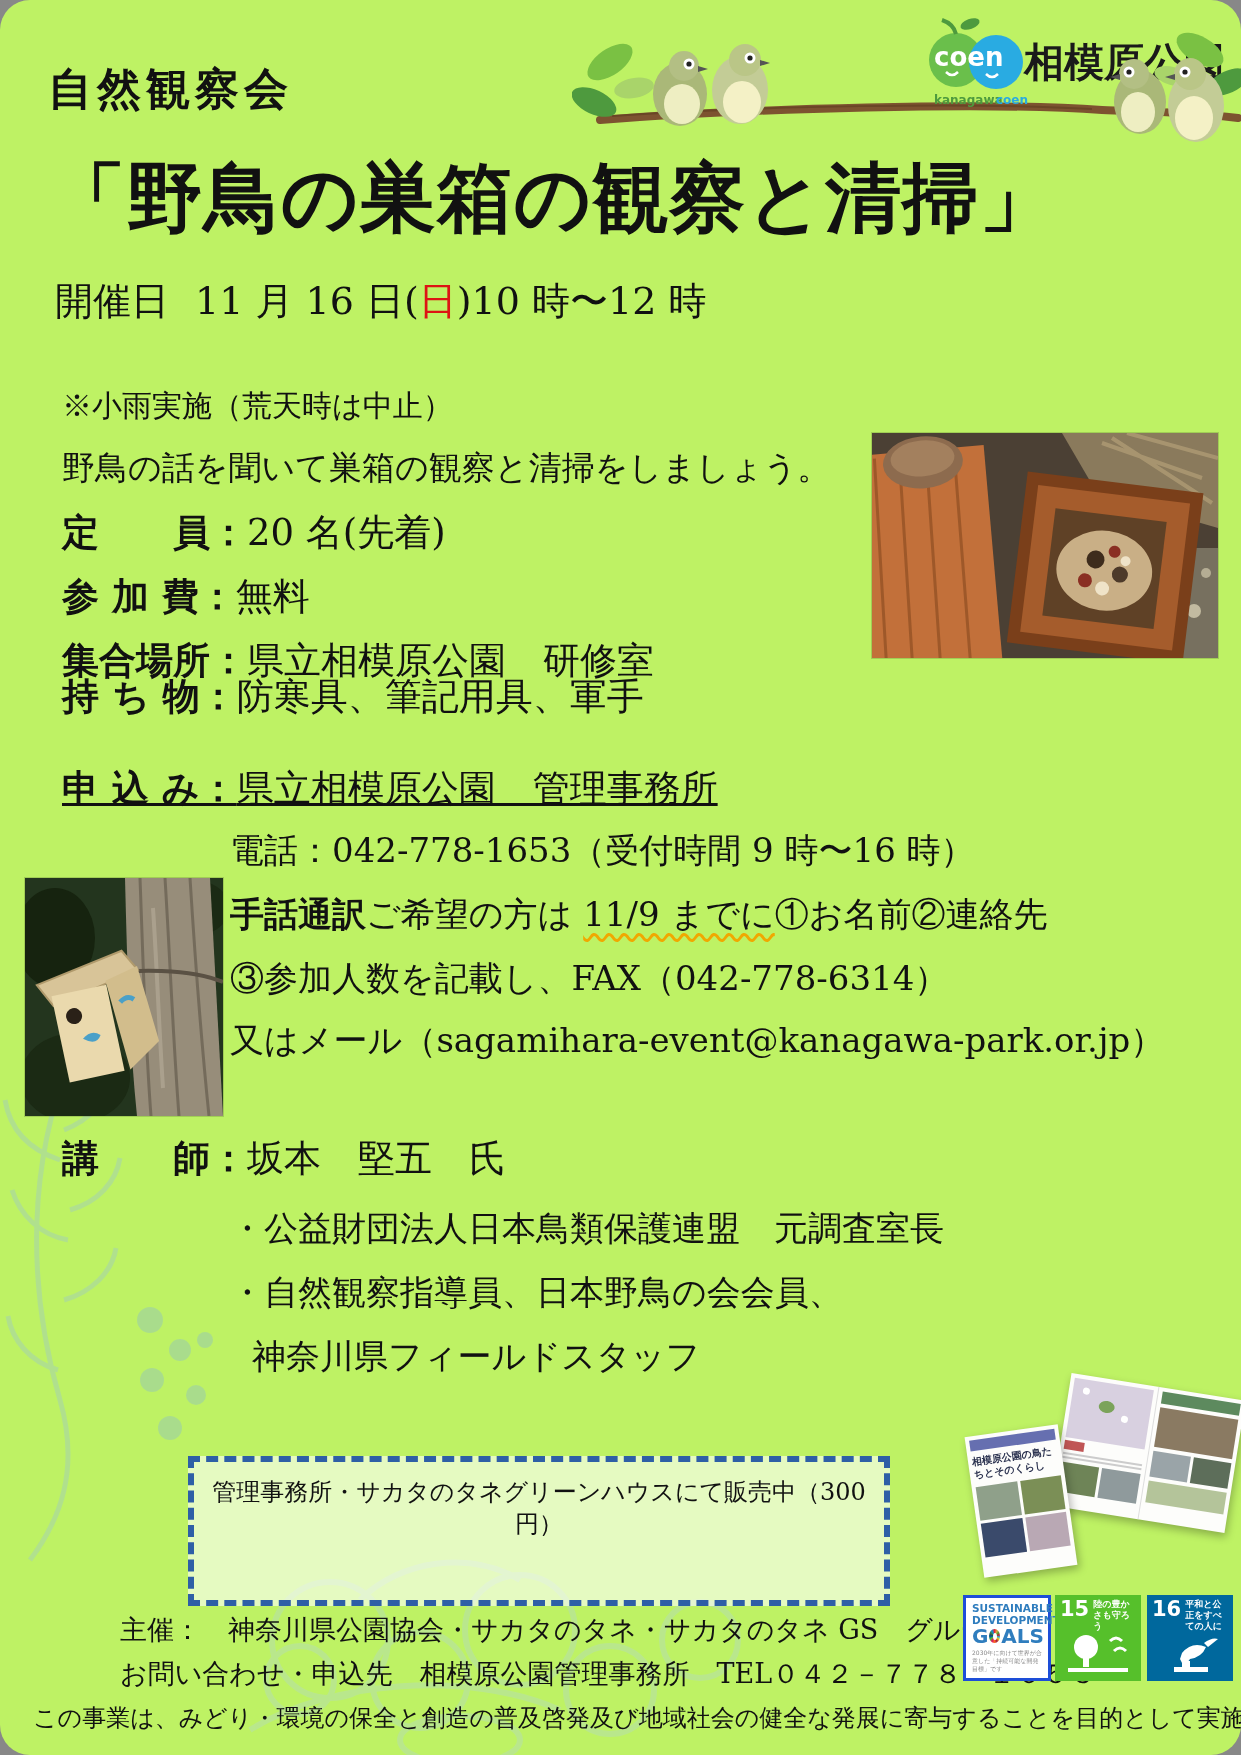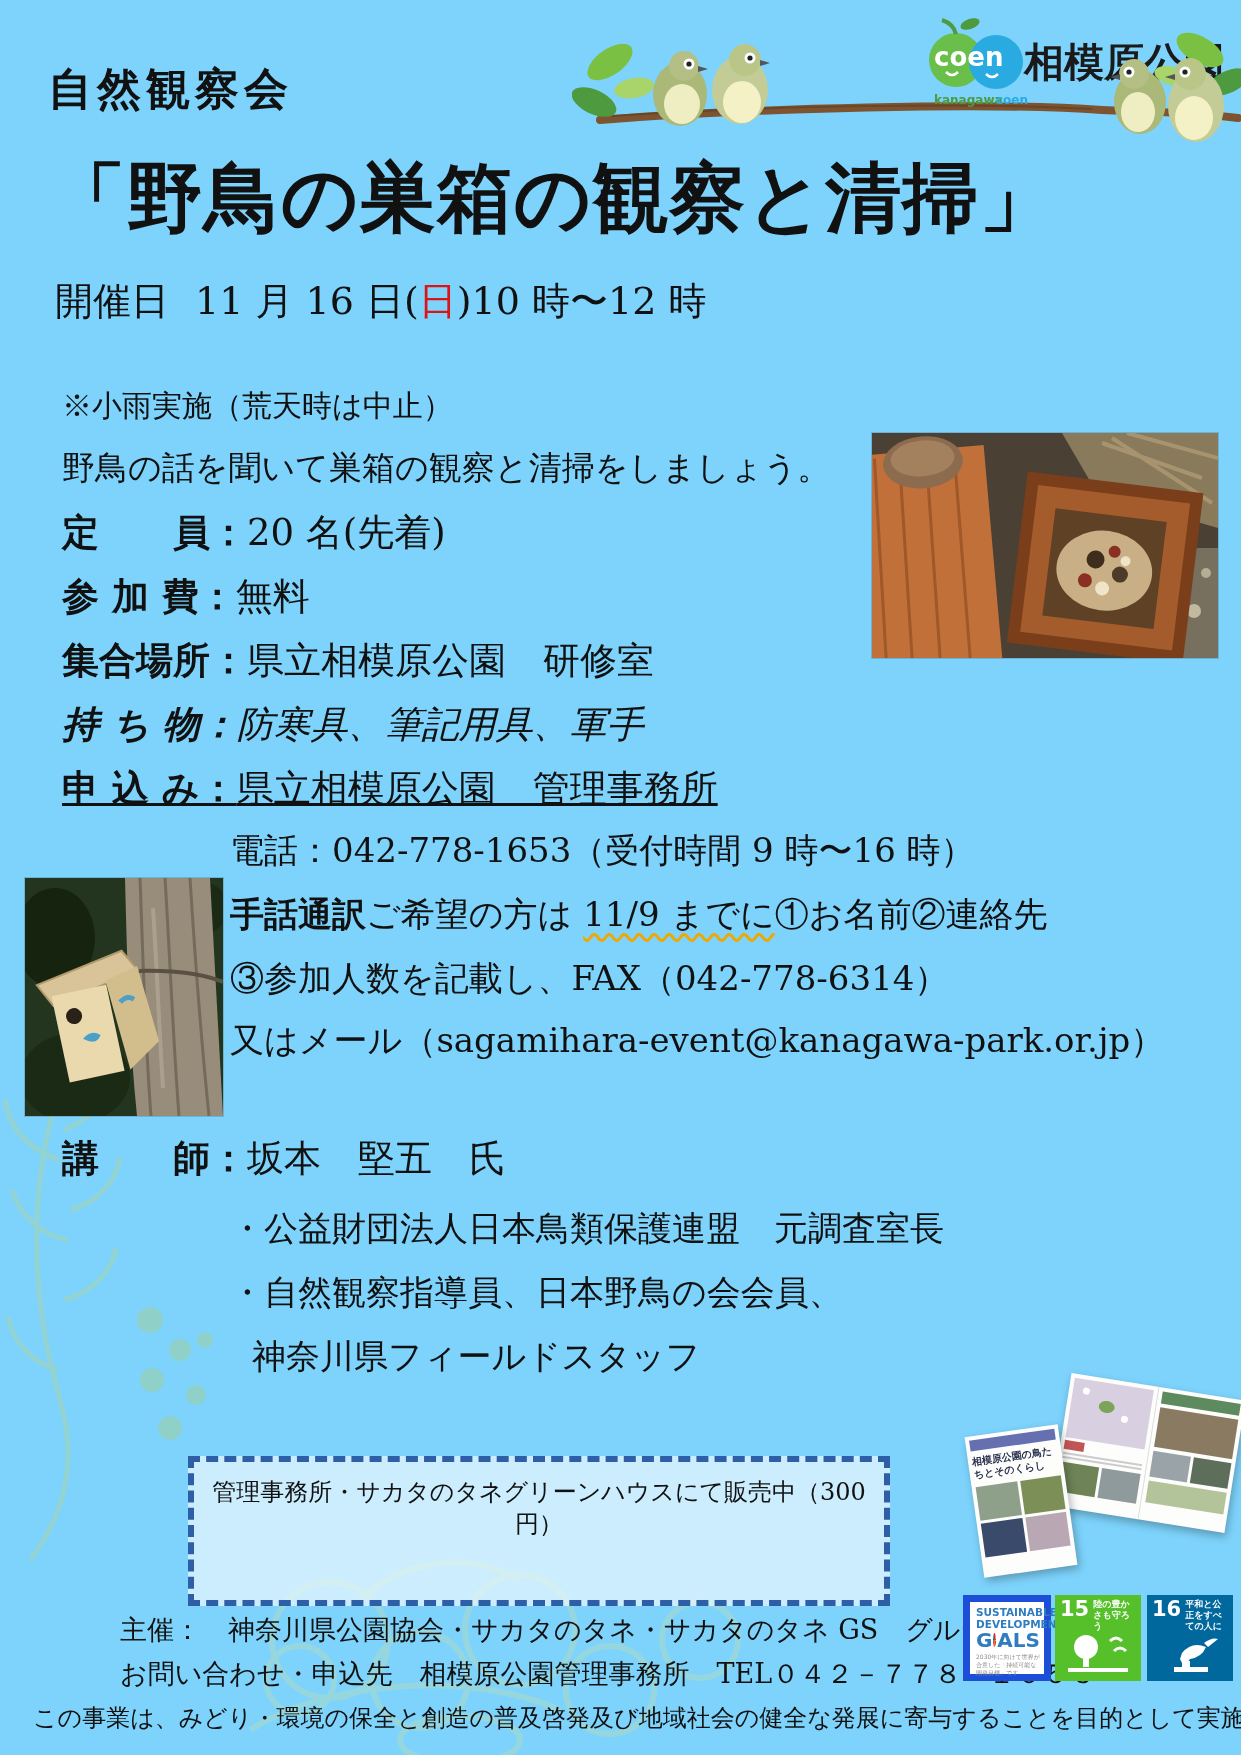--- a/index.html
+++ b/index.html
@@ -1,17 +1,17 @@
 <!DOCTYPE html>
 <html><head>
 <meta charset="utf-8">
 <style>
   html,body{margin:0;padding:0;background:#888;}
-  .page{position:relative;width:1241px;height:1755px;background:#7dd3fc;overflow:hidden;
-        font-family:"DejaVu Serif","Liberation Serif",serif;color:#111;}
+  .page{position:relative;width:1241px;height:1755px;background:#bef264;overflow:hidden;
+        font-family:"DejaVu Serif","Liberation Serif",serif;color:#111;border-radius:30px;}
   .abs{position:absolute;}
   .gothic{font-family:"DejaVu Sans","Liberation Sans",sans-serif;}
   .serif{font-family:"DejaVu Serif","Liberation Serif",serif;}
   .category{left:48px;top:60px;font-size:44px;font-weight:bold;letter-spacing:5px;}
   .title{left:50px;top:148px;font-size:76px;font-weight:bold;letter-spacing:1px;white-space:nowrap;}
   .date-line{left:55px;top:276px;font-size:38px;white-space:nowrap;}
   .date-label{margin-right:26px;}
   .red{color:#dd1414;}
   .note{left:62px;top:386px;font-size:30px;}
   .intro{left:62px;top:446px;font-size:33px;}
@@ -21,21 +21,21 @@
   .bold-g{font-family:"DejaVu Sans","Liberation Sans",sans-serif;font-weight:bold;}
   .wavy{text-decoration:underline wavy #f0a800;text-decoration-thickness:2.5px;text-underline-offset:7px;}
   .photo{box-shadow:0 0 0 1px rgba(0,0,0,.15);}
   .dashed-box{left:188px;top:1456px;width:690px;height:138px;border:6px dashed #2e5fa6;
               background:rgba(255,255,255,.6);text-align:center;}
   .gb-line{font-size:24px;margin-top:14px;}
   .footer-line{font-size:27px;white-space:nowrap;}
   .purpose{font-size:24px;white-space:nowrap;}
   .sdg-block{left:963px;top:1595px;width:275px;height:88px;}
   .sdg-tile{position:absolute;top:0;height:86px;box-sizing:border-box;}
-  .sdg-logo{left:0;width:88px;background:#fff;border:7px solid #1d4ed8;padding:5px 4px 2px 6px;}
+  .sdg-logo{left:0;width:88px;background:#fff;border:3px solid #1d4ed8;padding:5px 4px 2px 6px;}
   .sdg-word{font-family:"DejaVu Sans","Liberation Sans",sans-serif;font-weight:bold;
             font-size:10.5px;color:#2f7dbe;line-height:1.1;}
   .goals-row{display:flex;align-items:center;font-family:"DejaVu Sans","Liberation Sans",sans-serif;
              font-weight:bold;font-size:20px;color:#2f7dbe;line-height:1;}
   .ring{display:inline-block;width:14px;height:14px;border-radius:50%;position:relative;margin:0 1px;
         background:conic-gradient(#e5243b,#dda63a,#4c9f38,#c5192d,#26bde2,#fcc30b,#a21942,#fd6925,#dd1367,#56c02b,#00689d,#19486a,#3f7e44,#0a97d9,#e5243b);}
   .ring::after{content:"";position:absolute;inset:3.5px;background:#fff;border-radius:50%;}
   .sdg-note{font-size:6px;color:#8a8a8a;line-height:1.35;margin-top:3px;
             font-family:"DejaVu Sans","Liberation Sans",sans-serif;}
   .sdg-goal{color:#fff;font-family:"DejaVu Sans","Liberation Sans",sans-serif;padding:4px 5px;}
@@ -162,21 +162,21 @@
 
   <div class="abs drow" style="top:508px;">
     <span class="dlabel">定　　員：</span><span class="serif">20 名(先着)</span>
   </div>
   <div class="abs drow" style="top:572px;">
     <span class="dlabel">参 加 費：</span><span class="serif">無料</span>
   </div>
   <div class="abs drow" style="top:636px;">
     <span class="dlabel">集合場所：</span><span class="serif">県立相模原公園　研修室</span>
   </div>
-  <div class="abs drow" style="top:700px;font-style:italic;">
+  <div class="abs drow" style="top:672px;">
     <span class="dlabel">持 ち 物：</span><span class="serif">防寒具、筆記用具、軍手</span>
   </div>
   <div class="abs drow" style="top:764px;text-decoration:underline;">
     <span class="dlabel">申 込 み：</span><span class="serif">県立相模原公園　管理事務所</span>
   </div>
 
   <div class="abs ind serif" style="top:828px;">電話：042-778-1653（受付時間 9 時〜16 時）</div>
   <div class="abs ind serif" style="top:892px;">
     <span class="bold-g">手話通訳</span><span>ご希望の方は </span><span class="wavy">11/9 までに</span><span>①お名前②連絡先</span>
   </div>

